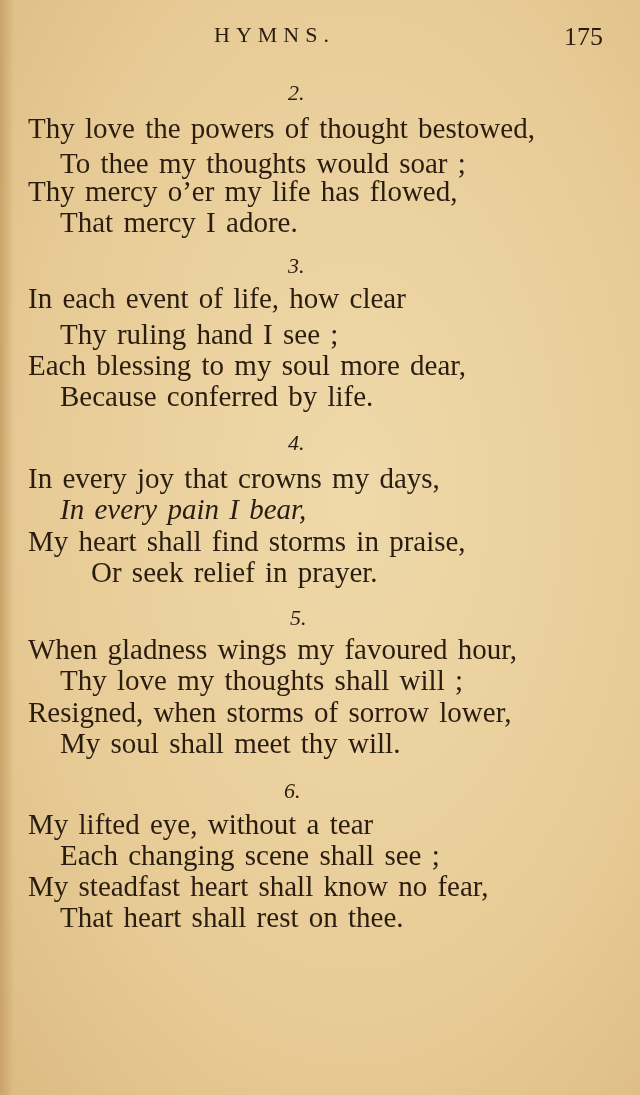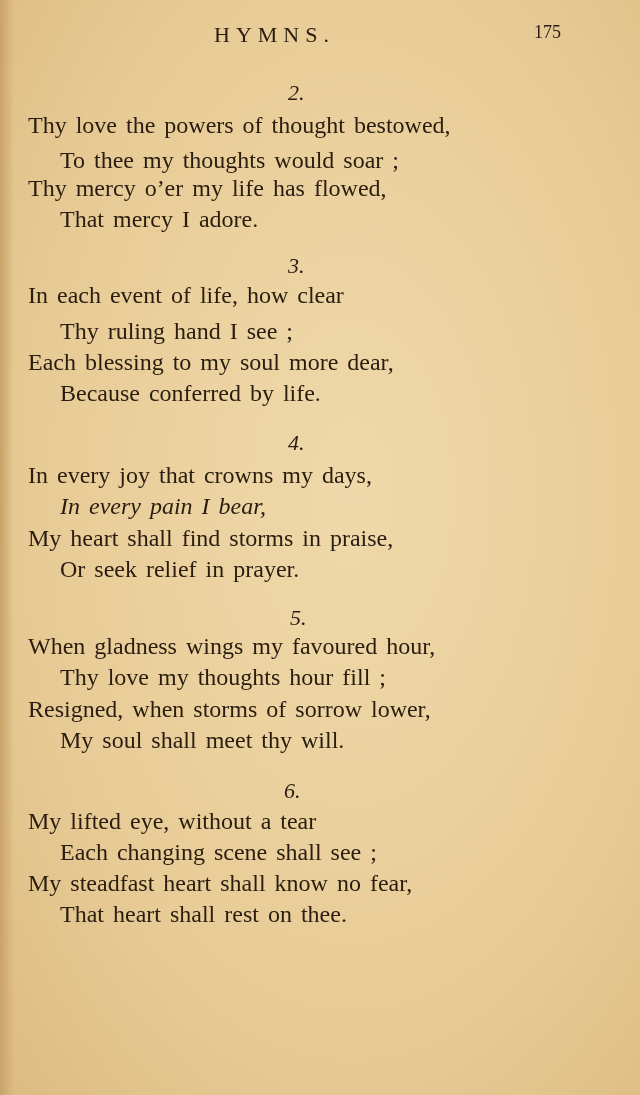--- a/index.html
+++ b/index.html
@@ -14,27 +14,27 @@
     .left-edge {
       position: absolute; left: 0; top: 0; width: 14px; height: 1095px;
       background: linear-gradient(to right, #c9a36a, rgba(220,187,130,0));
     }
     .header { position: absolute; top: 22px; left: 0; width: 640px; height: 30px; }
     .running-head {
       position: absolute; left: 214px; top: 0;
       font-size: 22px; letter-spacing: 6px;
     }
     .page-number {
-      position: absolute; left: 534px; top: 0; font-size: 18px;
+      position: absolute; left: 564px; top: 0; font-size: 26px;
     }
     .stanza-num {
       position: absolute; font-size: 22px; font-style: italic; width: 640px; text-align: left;
     }
     .line {
-      position: absolute; font-size: 24px; white-space: nowrap; word-spacing: 3px;
+      position: absolute; font-size: 29px; white-space: nowrap; word-spacing: 3px;
     }
     .indent { left: 60px; }
     .flush { left: 28px; }
   </style>
 </head>
 <body>
 
 <div class="left-edge"></div>
 
 <div class="header">
@@ -56,27 +56,27 @@
   <span class="line indent" style="top:318px;">Thy ruling hand I see ;</span>
   <span class="line flush" style="top:349px;">Each blessing to my soul more dear,</span>
   <span class="line indent" style="top:380px;">Because conferred by life.</span>
 </div>
 
 <div>
   <span class="stanza-num" style="left:288px; top:430px;">4.</span>
   <span class="line flush" style="top:462px;">In every joy that crowns my days,</span>
   <span class="line indent" style="top:493px;font-style:italic;">In every pain I bear,</span>
   <span class="line flush" style="top:525px;">My heart shall find storms in praise,</span>
-  <span class="line indent" style="top:556px;">Or seek relief in prayer.</span>
+  <span class="line indent" style="top:556px;margin-left:31px;">Or seek relief in prayer.</span>
 </div>
 
 <div>
   <span class="stanza-num" style="left:290px; top:605px;">5.</span>
   <span class="line flush" style="top:633px;">When gladness wings my favoured hour,</span>
-  <span class="line indent" style="top:664px;">Thy love my thoughts hour fill ;</span>
+  <span class="line indent" style="top:664px;">Thy love my thoughts shall will ;</span>
   <span class="line flush" style="top:696px;">Resigned, when storms of sorrow lower,</span>
   <span class="line indent" style="top:727px;">My soul shall meet thy will.</span>
 </div>
 
 <div>
   <span class="stanza-num" style="left:284px; top:778px;">6.</span>
   <span class="line flush" style="top:808px;">My lifted eye, without a tear</span>
   <span class="line indent" style="top:839px;">Each changing scene shall see ;</span>
   <span class="line flush" style="top:870px;">My steadfast heart shall know no fear,</span>
   <span class="line indent" style="top:901px;">That heart shall rest on thee.</span>

